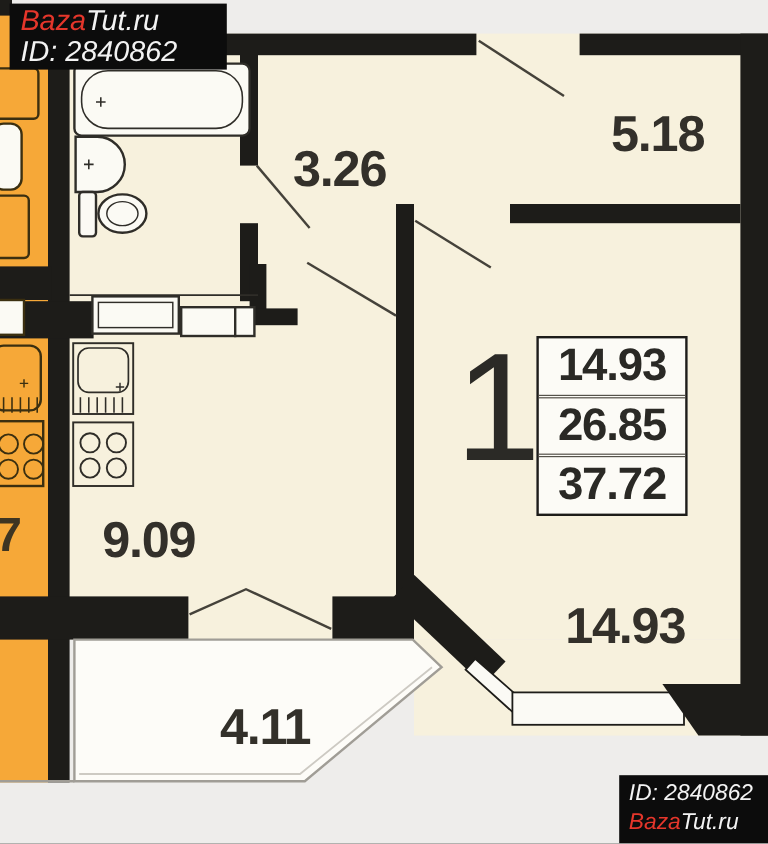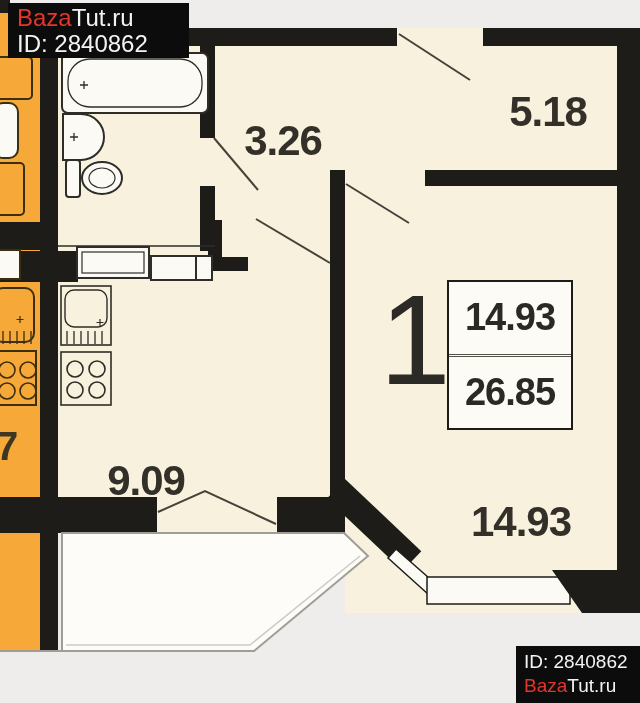--- a/index.html
+++ b/index.html
@@ -26,20 +26,21 @@
     display:flex;flex-direction:column;
   }
   .info-row{
     flex:1;display:flex;align-items:center;justify-content:center;
     font-size:38px;font-weight:bold;letter-spacing:-1px;color:#2a2925;
   }
   .info-row + .info-row{border-top:3px double #55524a;}
   .wm{
     position:absolute;background:#0c0c0c;color:#f3f3f3;
     box-sizing:border-box;
+    font-style:italic;
   }
   .wm-top{left:8px;top:3px;width:181px;height:55px;padding:2px 9px;font-size:24px;line-height:26px;}
   .wm-bottom{left:516px;top:646px;width:124px;height:57px;padding:4px 8px;font-size:19px;line-height:24px;}
   .wm .red{color:#e5362b;}
   .adj-num{
     position:absolute;left:-4px;top:424px;
     font-size:40px;font-weight:bold;color:#3e3522;
   }
   svg{position:absolute;left:0;top:0;pointer-events:none;}
 </style>
@@ -140,28 +141,30 @@
       <rect x="-6" y="351" width="42" height="54" stroke-width="2" fill="none"></rect>
       <circle cx="7" cy="370" r="8" stroke-width="1.6" fill="none"></circle>
       <circle cx="28" cy="370" r="8" stroke-width="1.6" fill="none"></circle>
       <circle cx="7" cy="391" r="8" stroke-width="1.6" fill="none"></circle>
       <circle cx="28" cy="391" r="8" stroke-width="1.6" fill="none"></circle>
     </g>
   </svg>
 
   <div class="lbl" style="left:283px;top:141px;text-align:right;">3.26</div>
   <div class="lbl" style="left:548px;top:112px;">5.18</div>
-  <div class="lbl" style="left:146px;top:450px;margin-top:31px;">9.09</div>
+  <div class="lbl" style="left:124px;top:450px;">9.09</div>
+  <div class="lbl" style="left:221px;top:606px;">4.11</div>
   <div class="lbl" style="left:521px;top:522px;">14.93</div>
 
   <div class="apt-num" style="left:415px;top:340px;">1</div>
 
   <div class="info-box">
     <div class="info-row">14.93</div>
     <div class="info-row">26.85</div>
+    <div class="info-row">37.72</div>
   </div>
 
   <div class="adj-num">7</div>
 
   <div class="wm wm-top">
     <div><span class="red">Baza</span><span>Tut.ru</span></div>
     <div>ID: 2840862</div>
   </div>
 
   <div class="wm wm-bottom">

